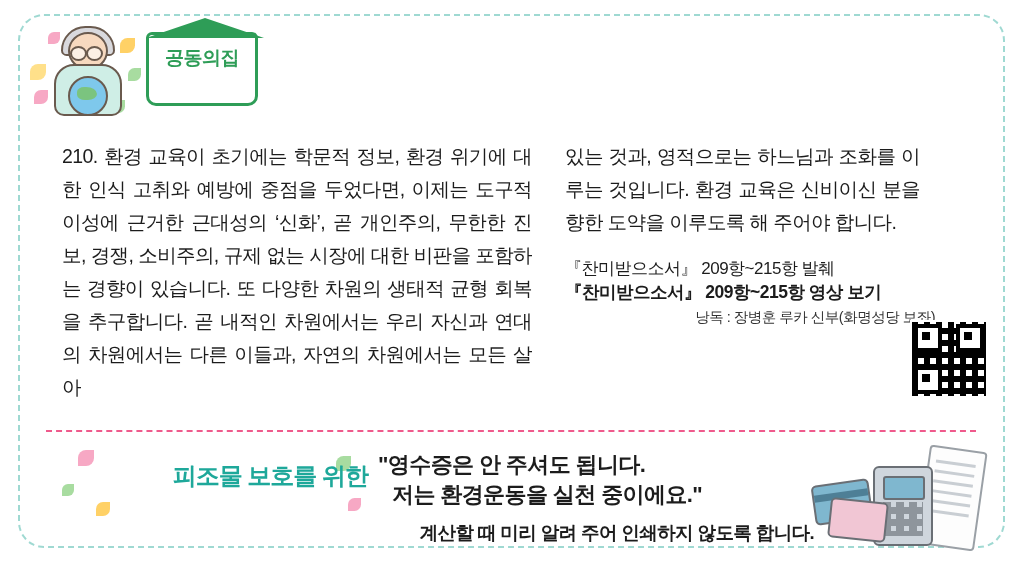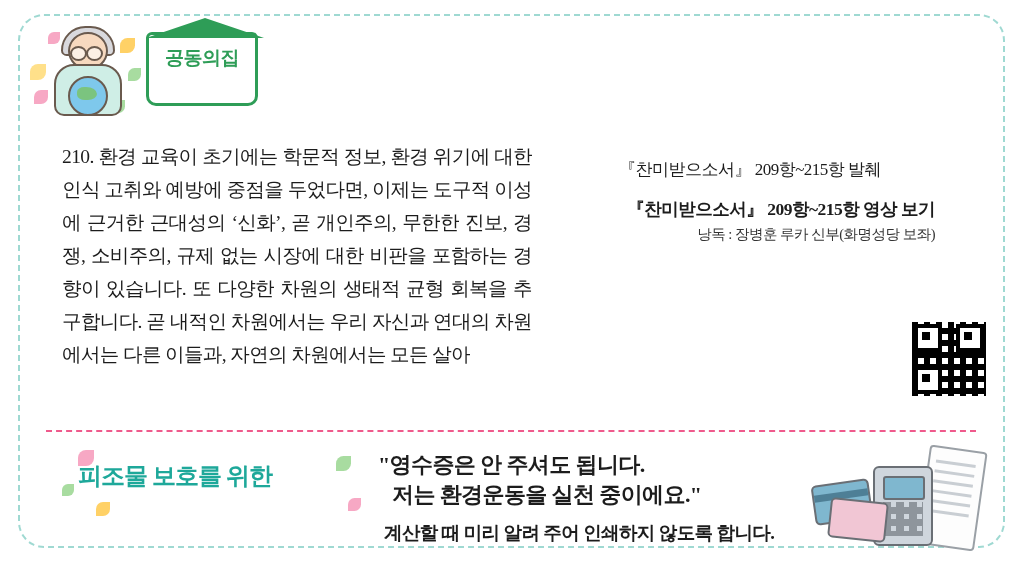--- a/index.html
+++ b/index.html
@@ -13,21 +13,20 @@
     background: #ffffff;
     overflow: hidden;
   }
 
   #page {
     position: relative;
     width: 1023px;
     height: 424px;
     background: #ffffff;
     box-sizing: border-box;
-    font-family: Liberation Serif, serif;
   }
 
   
   .frame {
     position: absolute;
     left: 18px;
     top: 14px;
     width: 987px;
     height: 534px;
     border: 2px dashed #9fd9d2;
@@ -189,37 +188,36 @@
     font-size: 19.5px;
     line-height: 33px;
     color: #1c1c1c;
     letter-spacing: -0.6px;
     text-align: justify;
     width: 355px;
   }
 
   .cite1 {
     margin-top: 18px;
-    text-align: center;
+    text-align: left;
     font-size: 17px;
     color: #1c1c1c;
     width: 370px;
     letter-spacing: -0.5px;
   }
   .cite2 {
     margin-top: 4px;
     text-align: right;
     font-size: 14.5px;
     color: #333;
     width: 370px;
     letter-spacing: -0.5px;
   }
   .video-line {
-    margin-top: 16px;
-    text-align: right;
+    text-align: left;
     font-size: 17.5px;
     font-weight: bold;
     color: #1c1c1c;
     width: 370px;
     letter-spacing: -0.5px;
   }
   .reader-line {
     margin-top: 4px;
     text-align: right;
     font-size: 14.5px;
@@ -273,21 +271,21 @@
     top: 440px;
     width: 987px;
     height: 108px;
   }
 
   .tip-title {
     position: absolute;
     left: 60px;
     top: 18px;
     width: 290px;
-    text-align: left;
+    text-align: right;
     color: #1ea89a;
     font-weight: bold;
     font-size: 24px;
     line-height: 36px;
     letter-spacing: -1px;
   }
   .tip-title .big {
     font-size: 31px;
   }
   .tip-deco {
@@ -313,21 +311,21 @@
     letter-spacing: -0.6px;
     line-height: 30px;
   }
   .quote-l2 { margin-left: 14px; }
   .quote-sub {
     margin-top: 10px;
     font-size: 18.5px;
     font-weight: bold;
     color: #1c1c1c;
     letter-spacing: -0.6px;
-    text-align: left;
+    text-align: right;
     width: 430px;
     margin-left: 6px;
   }
 
   
   .cardreader {
     position: absolute;
     right: 30px;
     top: 8px;
     width: 180px;
@@ -413,20 +411,21 @@
   <div class="body-area">
 
     <div class="col-left">
       <div class="para">
         <span class="pnum">210.</span>
         <span>환경 교육이 초기에는 학문적 정보, 환경 위기에 대한 인식 고취와 예방에 중점을 두었다면, 이제는 도구적 이성에 근거한 근대성의 ‘신화’, 곧 개인주의, 무한한 진보, 경쟁, 소비주의, 규제 없는 시장에 대한 비판을 포함하는 경향이 있습니다. 또 다양한 차원의 생태적 균형 회복을 추구합니다. 곧 내적인 차원에서는 우리 자신과 연대의 차원에서는 다른 이들과, 자연의 차원에서는 모든 살아</span>
       </div>
     </div>
 
     <div class="col-right">
+      <div class="para-right">있는 것과, 영적으로는 하느님과 조화를 이루는 것입니다. 환경 교육은 신비이신 분을 향한 도약을 이루도록 해 주어야 합니다.</div>
 
       <div class="cite1">『찬미받으소서』 209항~215항 발췌</div>
 
       <div class="video-line">『찬미받으소서』 209항~215항 영상 보기</div>
       <div class="reader-line">낭독 : 장병훈 루카 신부(화명성당 보좌)</div>
 
       <div class="qr">
         <div class="qcorner tl"></div>
         <div class="qcorner tr"></div>
         <div class="qcorner bl"></div>

